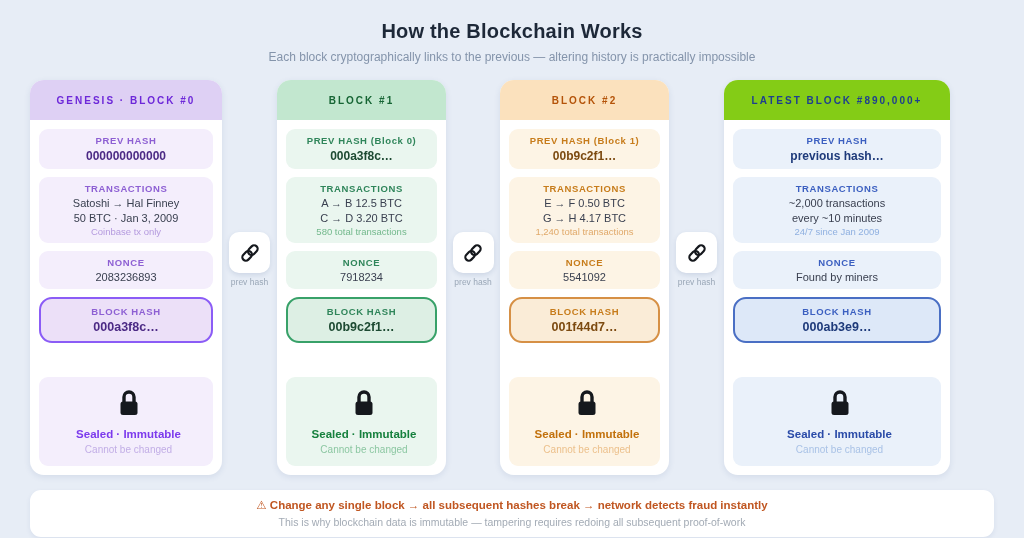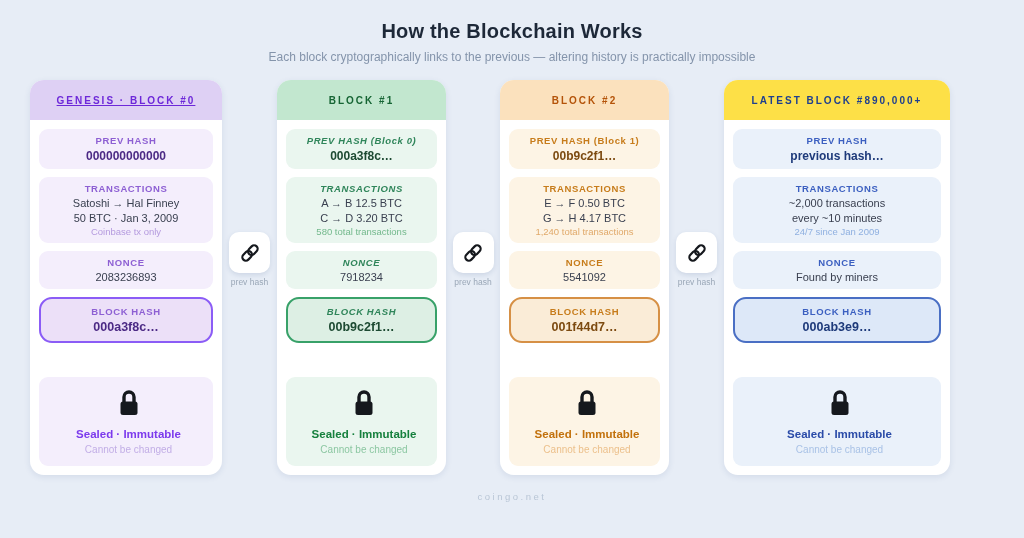--- a/index.html
+++ b/index.html
@@ -54,51 +54,51 @@
 
   .hashbox { border: 2px solid; padding: 7px 4px; border-radius: 13px; }
   .hashvalue { font-size: 12.5px; font-weight: bold; margin-top: 3px; }
 
   .sealbox { padding: 12px 4px 11px 9px; margin-top: 34px; }
   .lock { display: inline-block; height: 28px; }
   .sealed { font-size: 11.5px; font-weight: bold; margin-top: 7px; }
   .cannot { font-size: 10px; margin-top: 4px; }
 
   
-  .theme-purple .card-header { background: #ded0f4; color: #6d28d9; text-decoration: underline; }
+  .theme-purple .card-header { background: #ded0f4; color: #6d28d9; }
   .theme-purple .box { background: #f4eefc; }
   .theme-purple .label { color: #8d5fd3; }
   .theme-purple .value { color: #4c2a85; }
   .theme-purple .note { color: #b49ade; }
   .theme-purple .hashbox { border-color: #8b5cf6; background: #ece0f8; }
   .theme-purple .hashvalue { color: #4c2a85; }
   .theme-purple .sealed { color: #7c3aed; }
   .theme-purple .cannot { color: #c2aee6; }
 
   .theme-green .card-header { background: #c2e7cf; color: #166534; }
   .theme-green .box { background: #eaf6ef; }
-  .theme-green .label { color: #2f855a; font-style: italic; }
+  .theme-green .label { color: #2f855a; }
   .theme-green .value { color: #1d4a32; }
   .theme-green .note { color: #74b98d; }
   .theme-green .hashbox { border-color: #38a169; background: #ddefe4; }
   .theme-green .hashvalue { color: #1d4a32; }
   .theme-green .sealed { color: #15803d; }
   .theme-green .cannot { color: #8cc7a2; }
 
   .theme-orange .card-header { background: #fbe1bd; color: #b45309; }
   .theme-orange .box { background: #fdf4e5; }
   .theme-orange .label { color: #c77c1b; }
   .theme-orange .value { color: #7c4a10; }
   .theme-orange .note { color: #e0a96a; }
   .theme-orange .hashbox { border-color: #d69045; background: #faecd7; }
   .theme-orange .hashvalue { color: #7c4a10; }
   .theme-orange .sealed { color: #c2710c; }
   .theme-orange .cannot { color: #ecc08c; }
 
-  .theme-blue .card-header { background: #fde047; color: #1e3f8f; }
+  .theme-blue .card-header { background: #84cc16; color: #1e3f8f; }
   .theme-blue .box { background: #eaf1fa; }
   .theme-blue .label { color: #3b5fc0; }
   .theme-blue .value { color: #1e3a7a; }
   .theme-blue .note { color: #8fb0e0; }
   .theme-blue .hashbox { border-color: #4a6fc4; background: #dde8f8; }
   .theme-blue .hashvalue { color: #1e3a7a; }
   .theme-blue .sealed { color: #2a4ba8; }
   .theme-blue .cannot { color: #a9c2e6; }
 
   
@@ -328,16 +328,20 @@
               </svg>
           </span>
           <div class="sealed">Sealed · Immutable</div>
           <div class="cannot">Cannot be changed</div>
         </div>
       </div>
     </section>
 
   </div>
 
+  <div class="banner">
+    <div class="banner-line1">⚠ Change any single block → all subsequent hashes break → network detects fraud instantly</div>
+    <div class="banner-line2">This is why blockchain data is immutable — tampering requires redoing all subsequent proof-of-work</div>
+  </div>
 
   <div class="footer">coingo.net</div>
 
 </div>
 
 </body></html>

